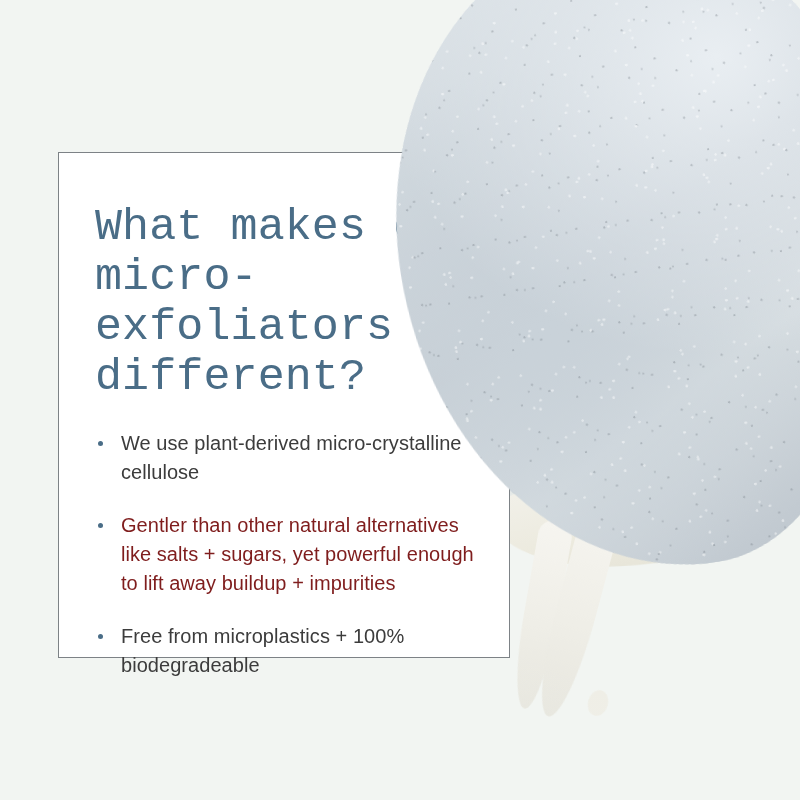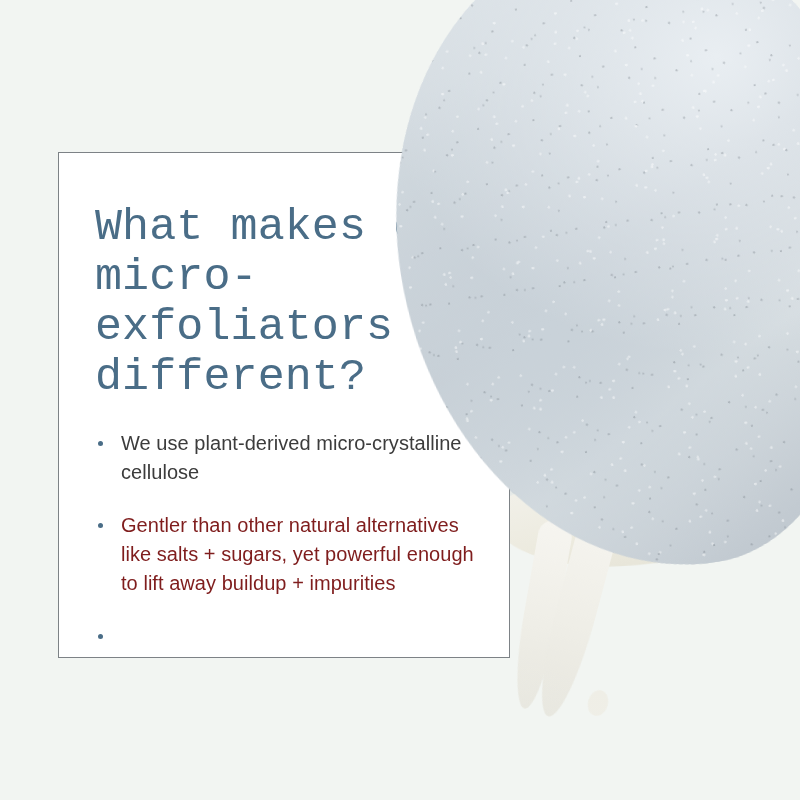--- a/index.html
+++ b/index.html
@@ -246,20 +246,21 @@
       <li class="bullet-item" style="color: rgb(60, 60, 60);">
         <span class="bullet-dot" style="background: rgb(74, 109, 135);"></span>
         <span>We use plant-derived micro-crystalline cellulose</span>
       </li>
       <li class="bullet-item" style="color: #7f1d1d;">
         <span class="bullet-dot" style="background: rgb(74, 109, 135);"></span>
         <span>Gentler than other natural alternatives like salts + sugars, yet powerful enough to lift away buildup + impurities</span>
       </li>
       <li class="bullet-item" style="color: rgb(60, 60, 60);">
         <span class="bullet-dot" style="background: rgb(74, 109, 135);"></span>
+        <span>Free from microplastics + 100% biodegradeable</span>
       </li>
     </ul>
   </div>
 
   <div class="card-overlap">
     <div class="blob" style="left:0; top:0;"></div>
     <div class="speckle" style="left:0; top:0;"></div>
   </div>
 
 </div>

